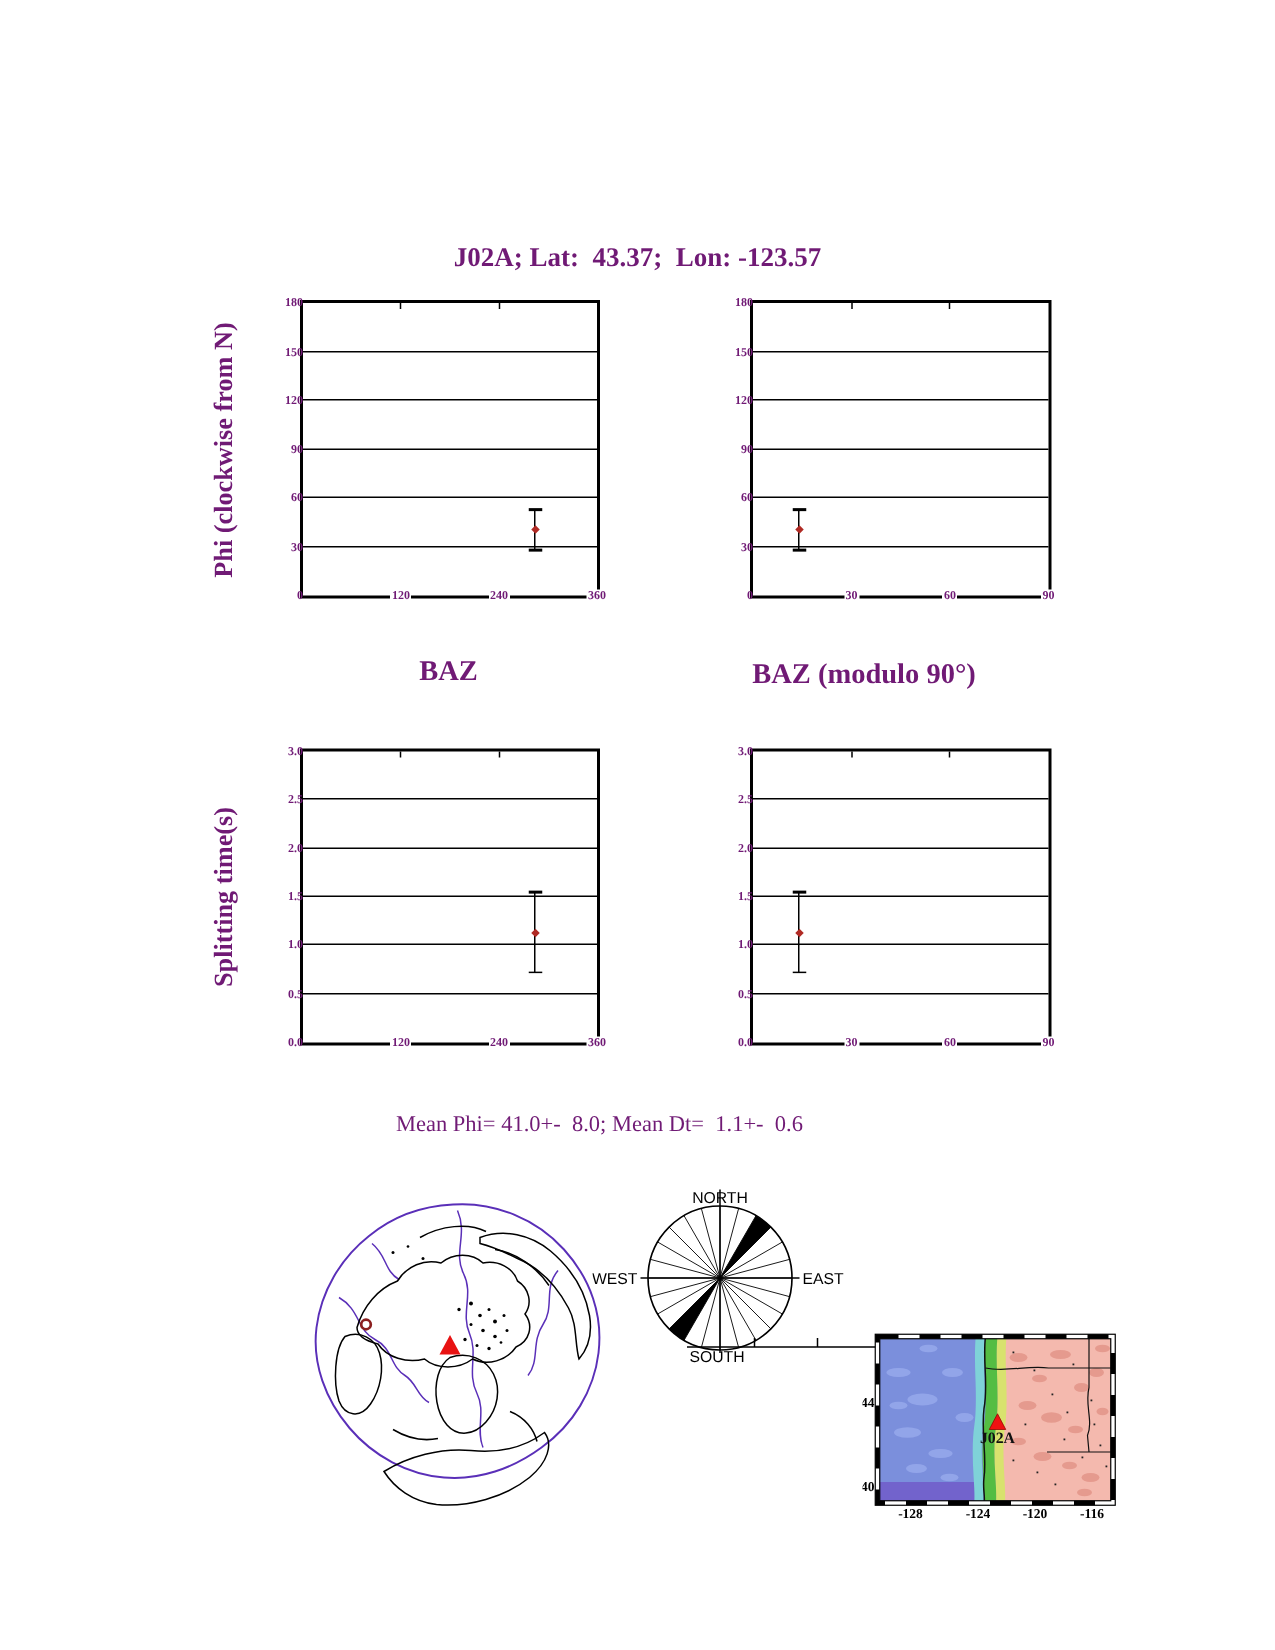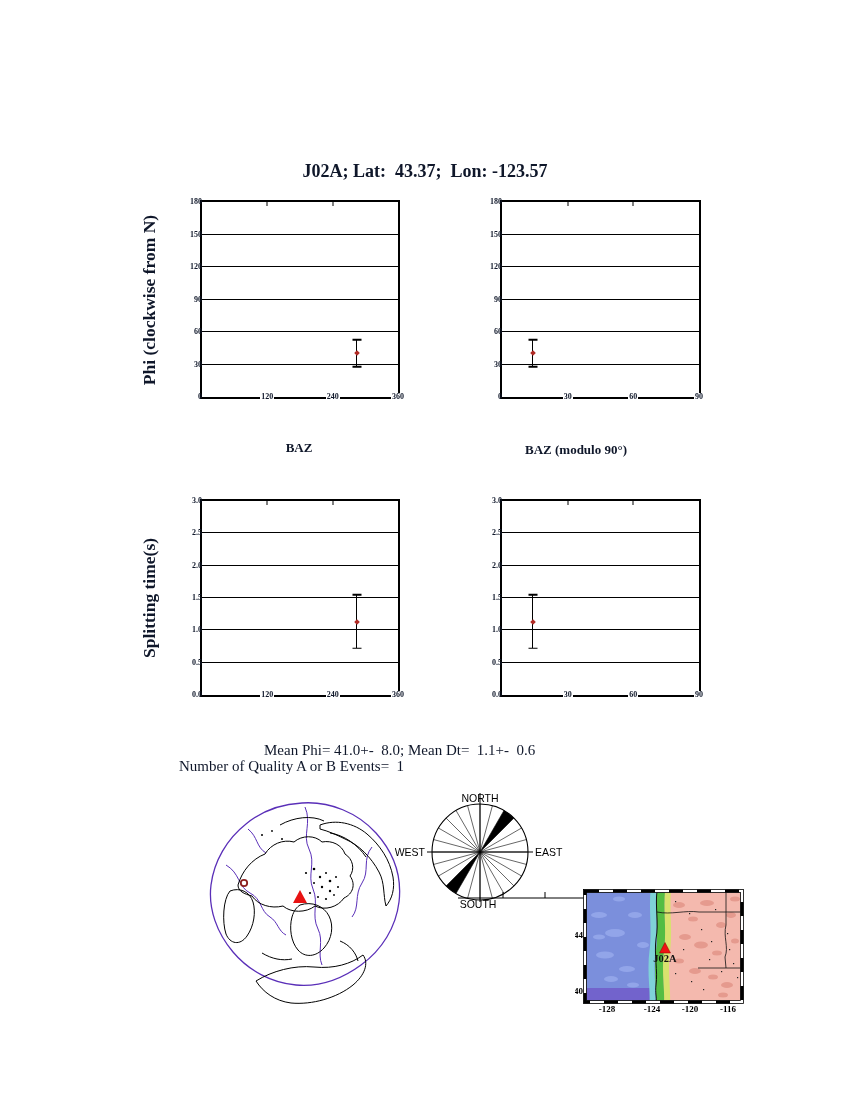--- a/index.html
+++ b/index.html
@@ -1,24 +1,24 @@
 <!DOCTYPE html>
 <html><head>
 <meta charset="utf-8">
 <style>
   html,body{margin:0;padding:0;background:#fff;}
   .canvas{position:relative;width:850px;height:1100px;background:#fff;overflow:hidden;
-          font-family:"Liberation Serif",serif;color:#0f172a;}
+          font-family:"Liberation Serif",serif;color:#701a75;}
   .abs{position:absolute;}
   .title{position:absolute;top:161px;left:0;width:850px;text-align:center;
          font-size:18px;font-weight:bold;white-space:pre;}
   .row-label{position:absolute;transform:translate(-50%,-50%) rotate(-90deg);
              font-size:17.5px;font-weight:bold;white-space:nowrap;}
   .col-label{position:absolute;transform:translate(-50%,-50%);
-             font-size:13px;font-weight:bold;white-space:pre;}
+             font-size:19px;font-weight:bold;white-space:pre;}
   .summary{position:absolute;font-size:15px;font-weight:normal;white-space:pre;}
   .plot{position:absolute;border:2px solid #000;box-sizing:border-box;background:#fff;}
   .plot-gridline{position:absolute;left:0;right:0;height:1px;background:#000;}
   .ytick{position:absolute;right:100%;transform:translateY(50%);
          font-size:8px;font-weight:bold;line-height:1;white-space:nowrap;}
   .xtick{position:absolute;bottom:0;transform:translate(-50%,50%);
          font-size:8px;font-weight:bold;line-height:1;background:#fff;padding:0 1px;}
   .toptick{position:absolute;top:0;width:1px;height:4px;background:#000;transform:translateX(-50%);}
   .ebar-line{position:absolute;width:1.5px;background:#000;}
   .ebar-cap{position:absolute;width:9px;height:1.5px;background:#000;transform:translate(-50%,50%);}
@@ -127,21 +127,20 @@
       <span class="ebar-line" style="left: calc(15.5556% - 0.75px); bottom: 24%; height: 27.6667%;"></span>
       <span class="ebar-cap" style="left: 15.5556%; bottom: 24%;"></span>
       <span class="ebar-cap" style="left: 15.5556%; bottom: 51.6667%;"></span>
       <span class="pt" style="left: 15.5556%; bottom: 37.6667%; background: rgb(176, 42, 36);"></span>
     </div>
 
   <div class="col-label" style="left:299px;top:448px">BAZ</div>
   <div class="col-label" style="left:576px;top:450px">BAZ (modulo 90°)</div>
 
   <div class="summary" style="left:264px;top:742px">Mean Phi= 41.0+-  8.0; Mean Dt=  1.1+-  0.6</div>
-  <div class="summary" style="left:179px;top:758px">Number of Quality A or B Events=  1</div>
 
   <svg class="abs" style="left:202px;top:795px" width="210" height="215" viewBox="0 0 210 215">
     <g fill="none" stroke="#5a2fb8" stroke-width="1.3">
       <path d="M100,8 C128,6 156,18 174,38 C192,58 200,82 197,107 C194,132 180,155 159,170 C140,184 117,192 94,190 C70,188 47,176 31,157 C15,138 6,114 9,90 C12,66 25,44 44,29 C61,15 80,9 100,8 Z"></path>
     </g>
     <g fill="none" stroke="#5a2fb8" stroke-width="1">
       <path d="M103,12 C110,28 100,40 107,54 C114,68 105,80 111,94 C117,108 109,120 116,134 C122,146 115,158 120,170"></path>
       <path d="M24,70 C38,78 36,92 48,98 C60,104 58,116 68,122 C76,127 76,136 84,140"></path>
       <path d="M170,52 C160,64 168,76 160,88 C152,100 158,112 150,122"></path>
       <path d="M46,34 C56,42 54,52 64,58"></path>

